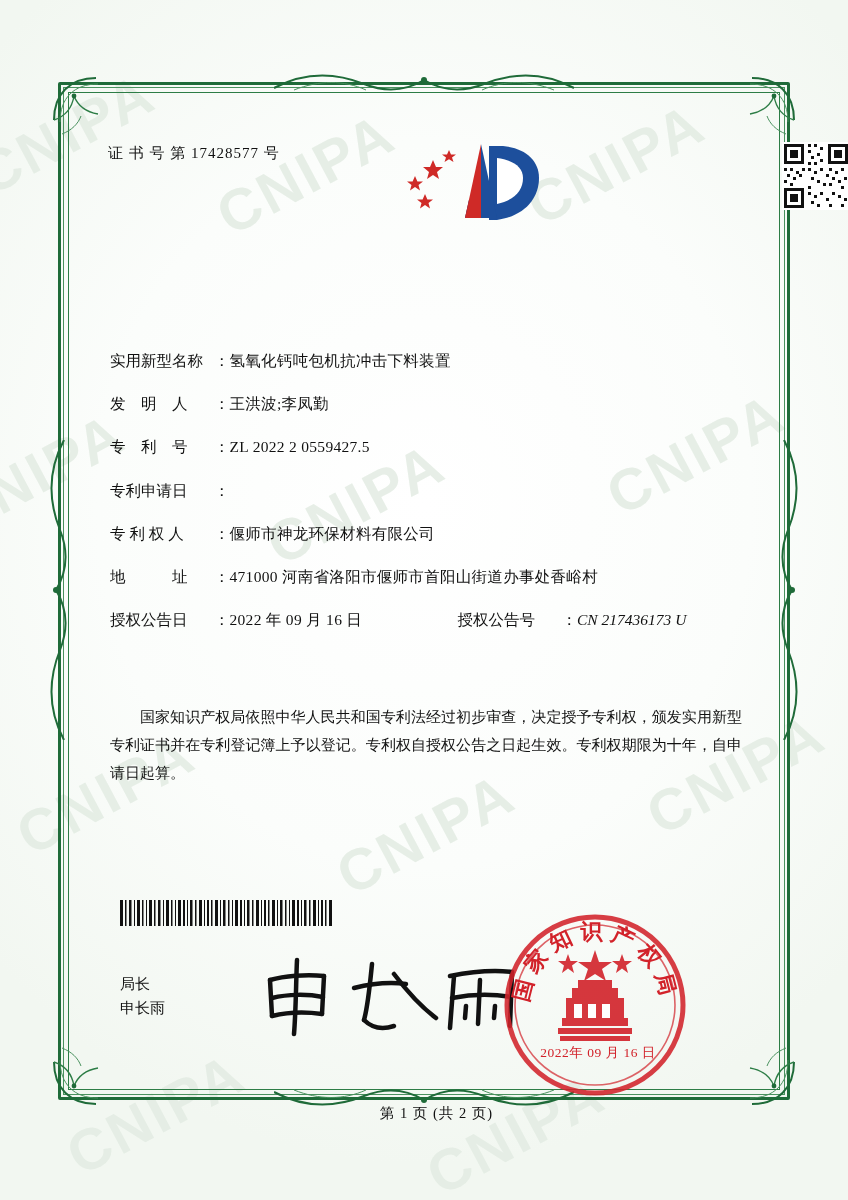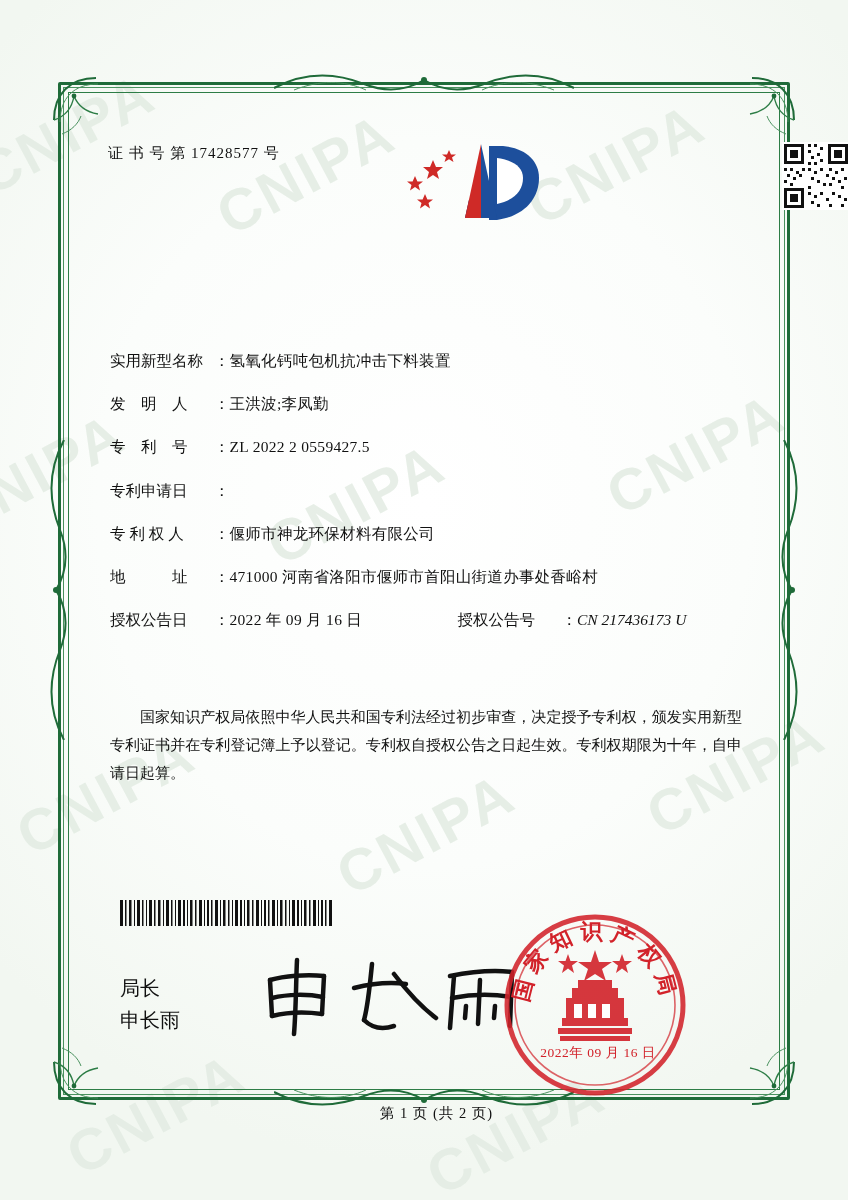--- a/index.html
+++ b/index.html
@@ -209,21 +209,21 @@
     left: 52px;
     top: 808px;
     height: 26px;
     width: 216px;
   }
 
   .director-block {
     position: absolute;
     left: 52px;
     top: 880px;
-    font-size: 20px;
+    font-size: 15px;
     line-height: 1.6;
     color: #111;
   }
 
   .signature {
     position: absolute;
     left: 186px;
     top: 862px;
     width: 270px;
     height: 86px;

